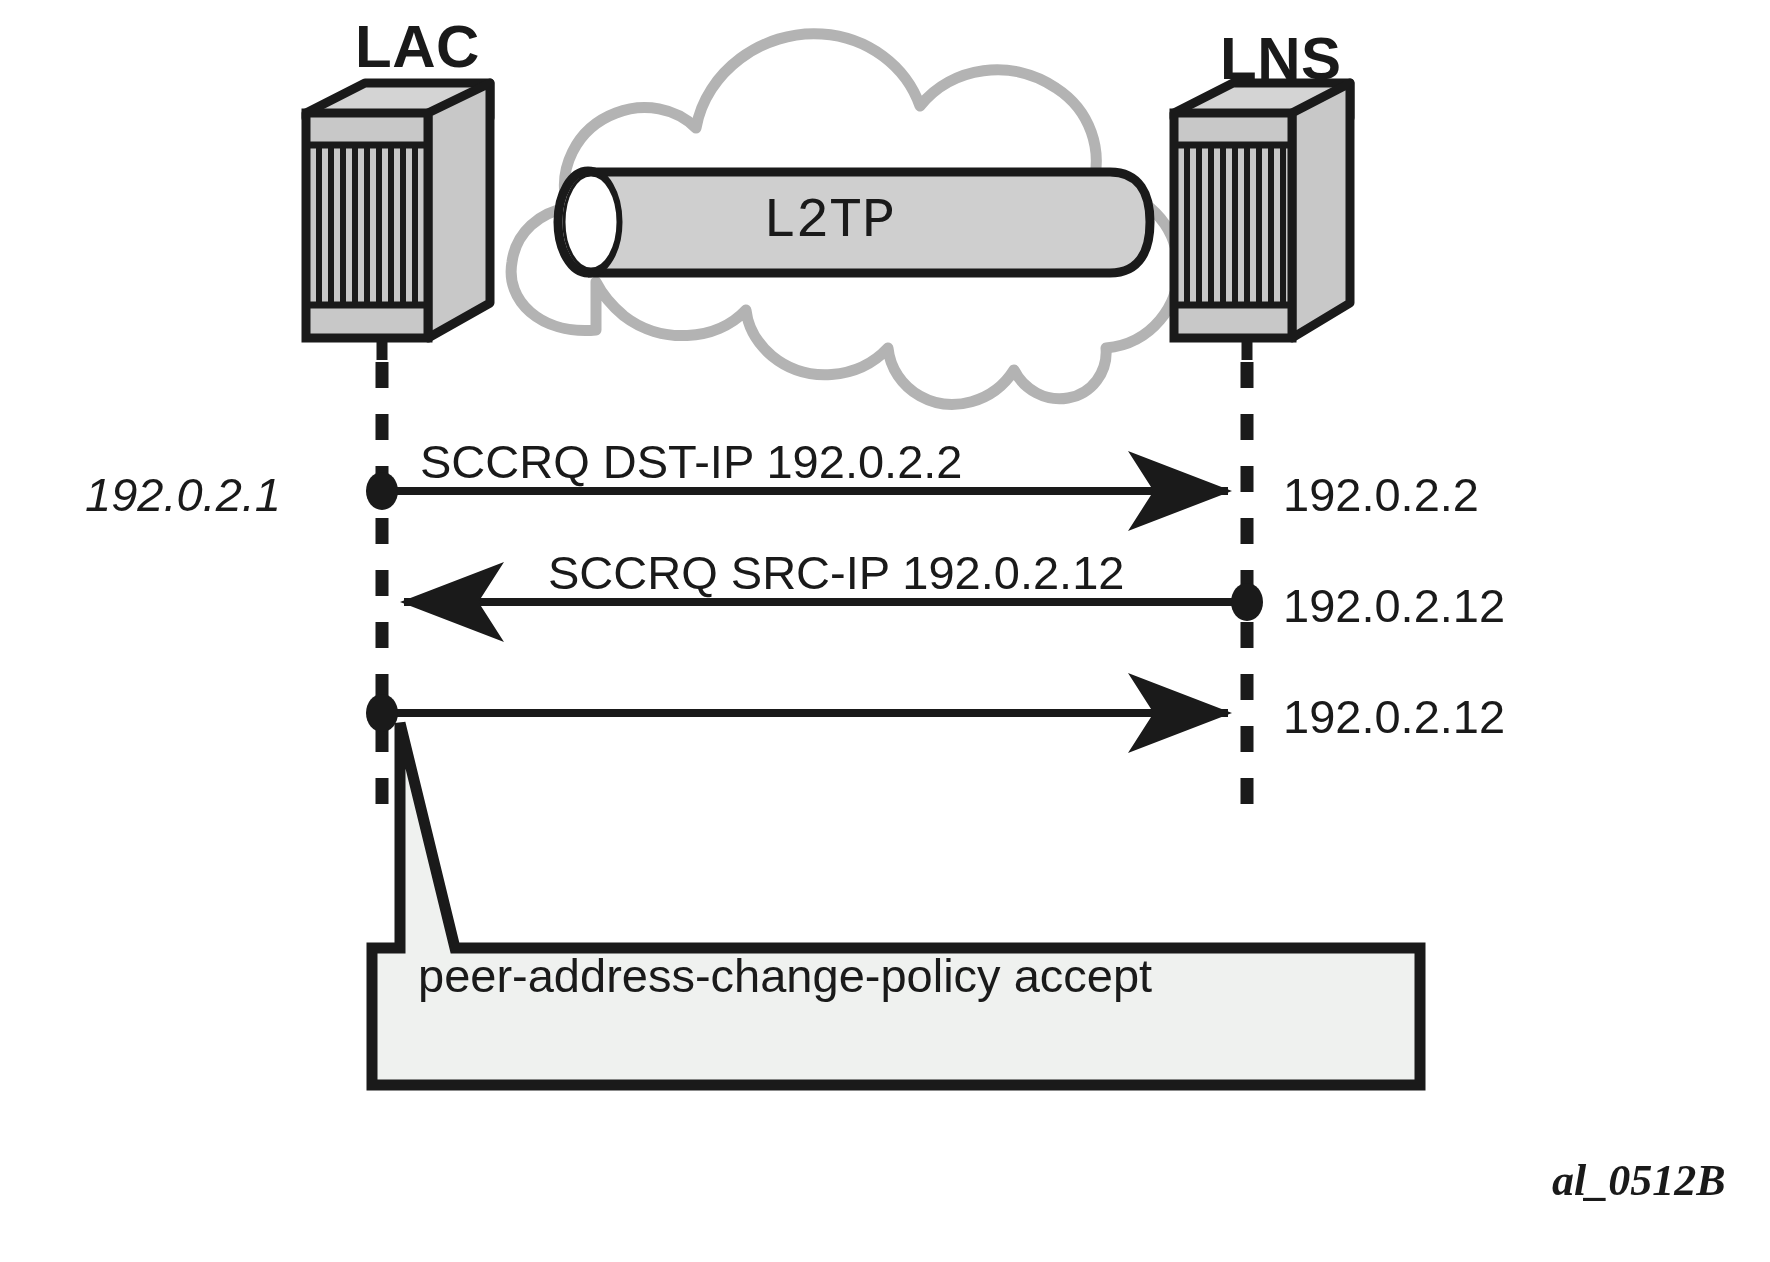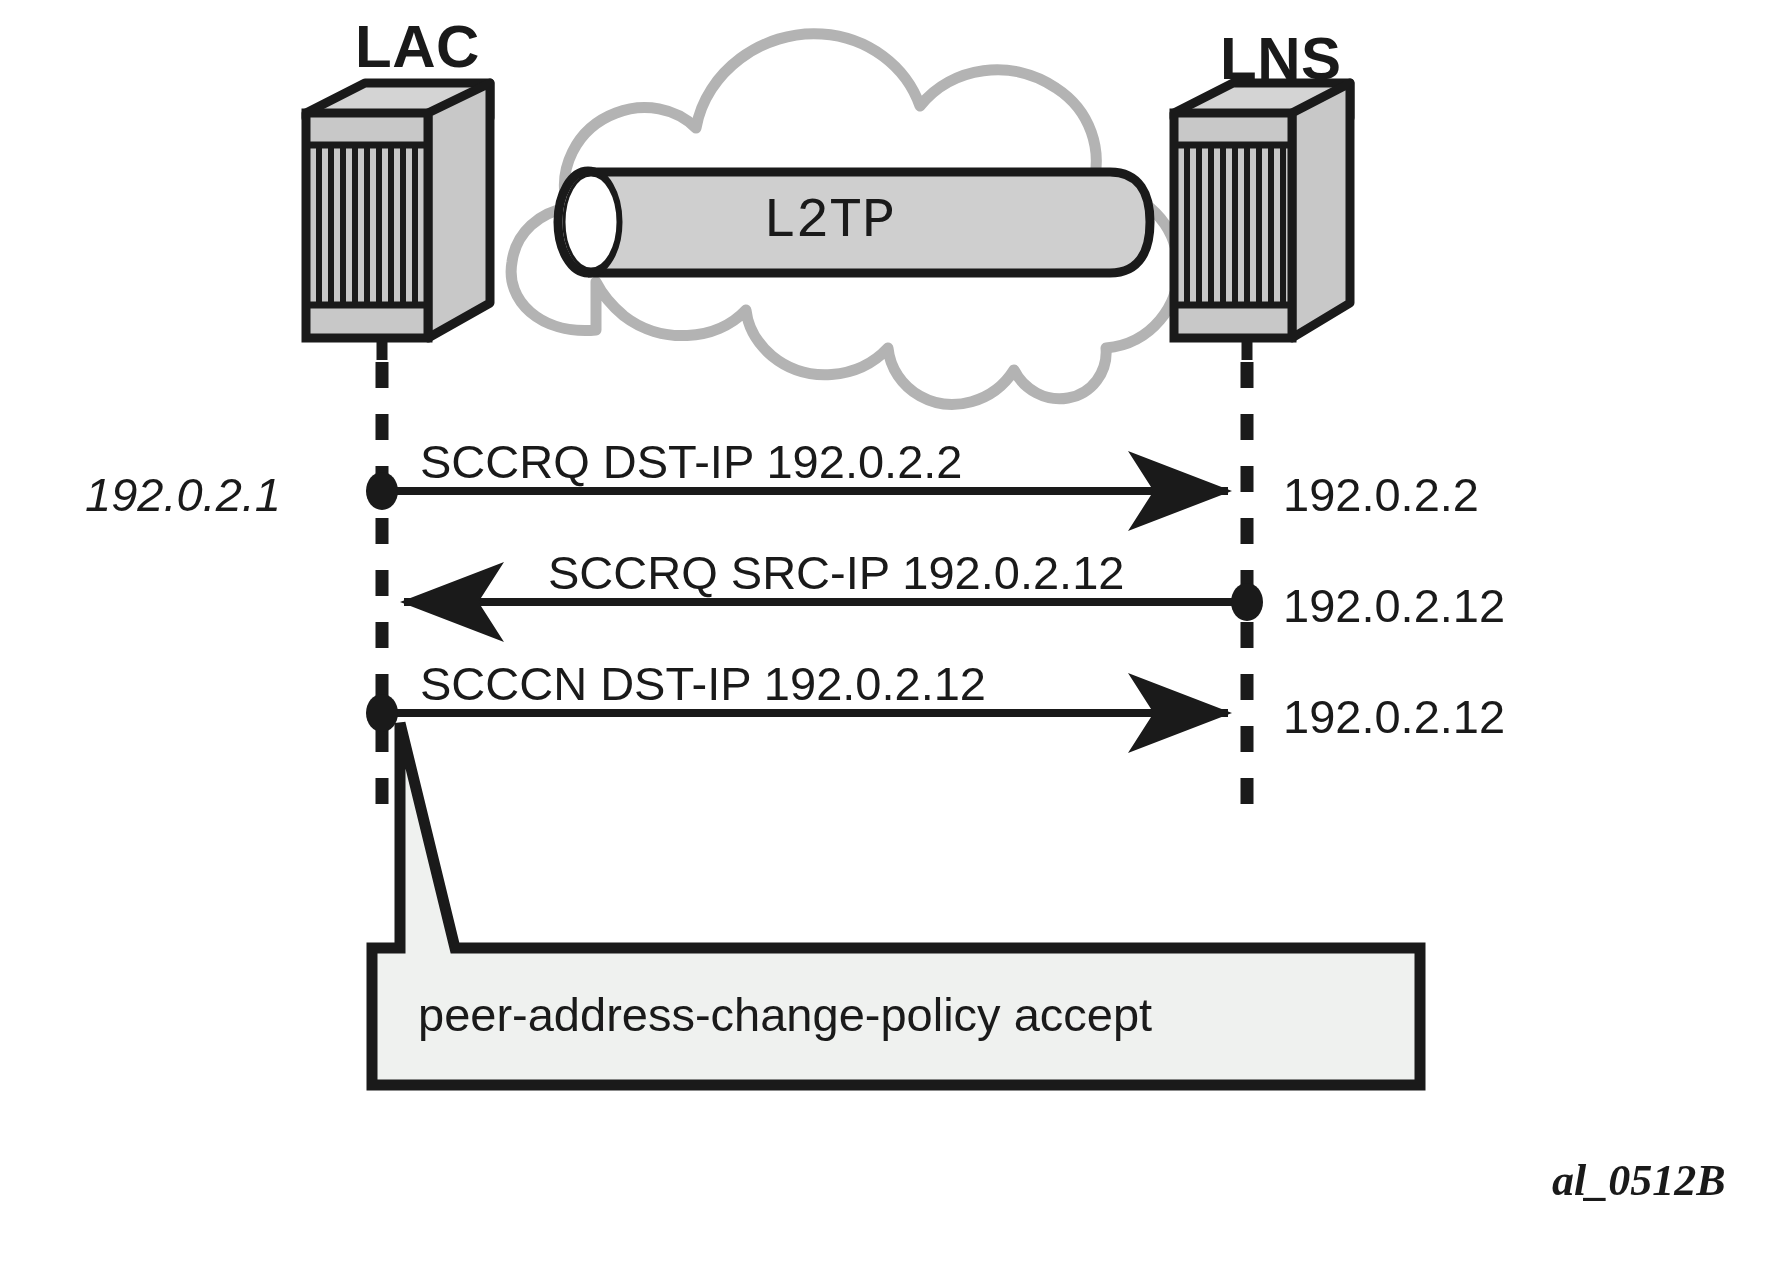--- a/index.html
+++ b/index.html
@@ -210,19 +210,18 @@
   <div class="endpoint-ip" style="left:1283px; top:467px;">192.0.2.2</div>
 
   <div class="endpoint-ip" style="left:1283px; top:578px;">192.0.2.12</div>
 
   <div class="endpoint-ip" style="left:1283px; top:689px;">192.0.2.12</div>
 
   <div class="msg-label" style="left:420px; top:434px;">SCCRQ  DST-IP  192.0.2.2</div>
 
   <div class="msg-label" style="left:548px; top:545px;">SCCRQ  SRC-IP  192.0.2.12</div>
 
-  <div class="msg-label" style="left:420px; top:656px;">SCCCN  DST-IP  192.0.2.12</div>
-
-  <div class="callout-text" style="left:418px; top:987px;text-align:center;">peer-address-change-policy accept</div>
+
+  <div class="callout-text" style="left:418px; top:948px;text-align:center;">peer-address-change-policy accept</div>
 
   <div class="watermark" style="left:1552px; top:1155px;">al_0512B</div>
 
 </div>
 
 </body></html>

